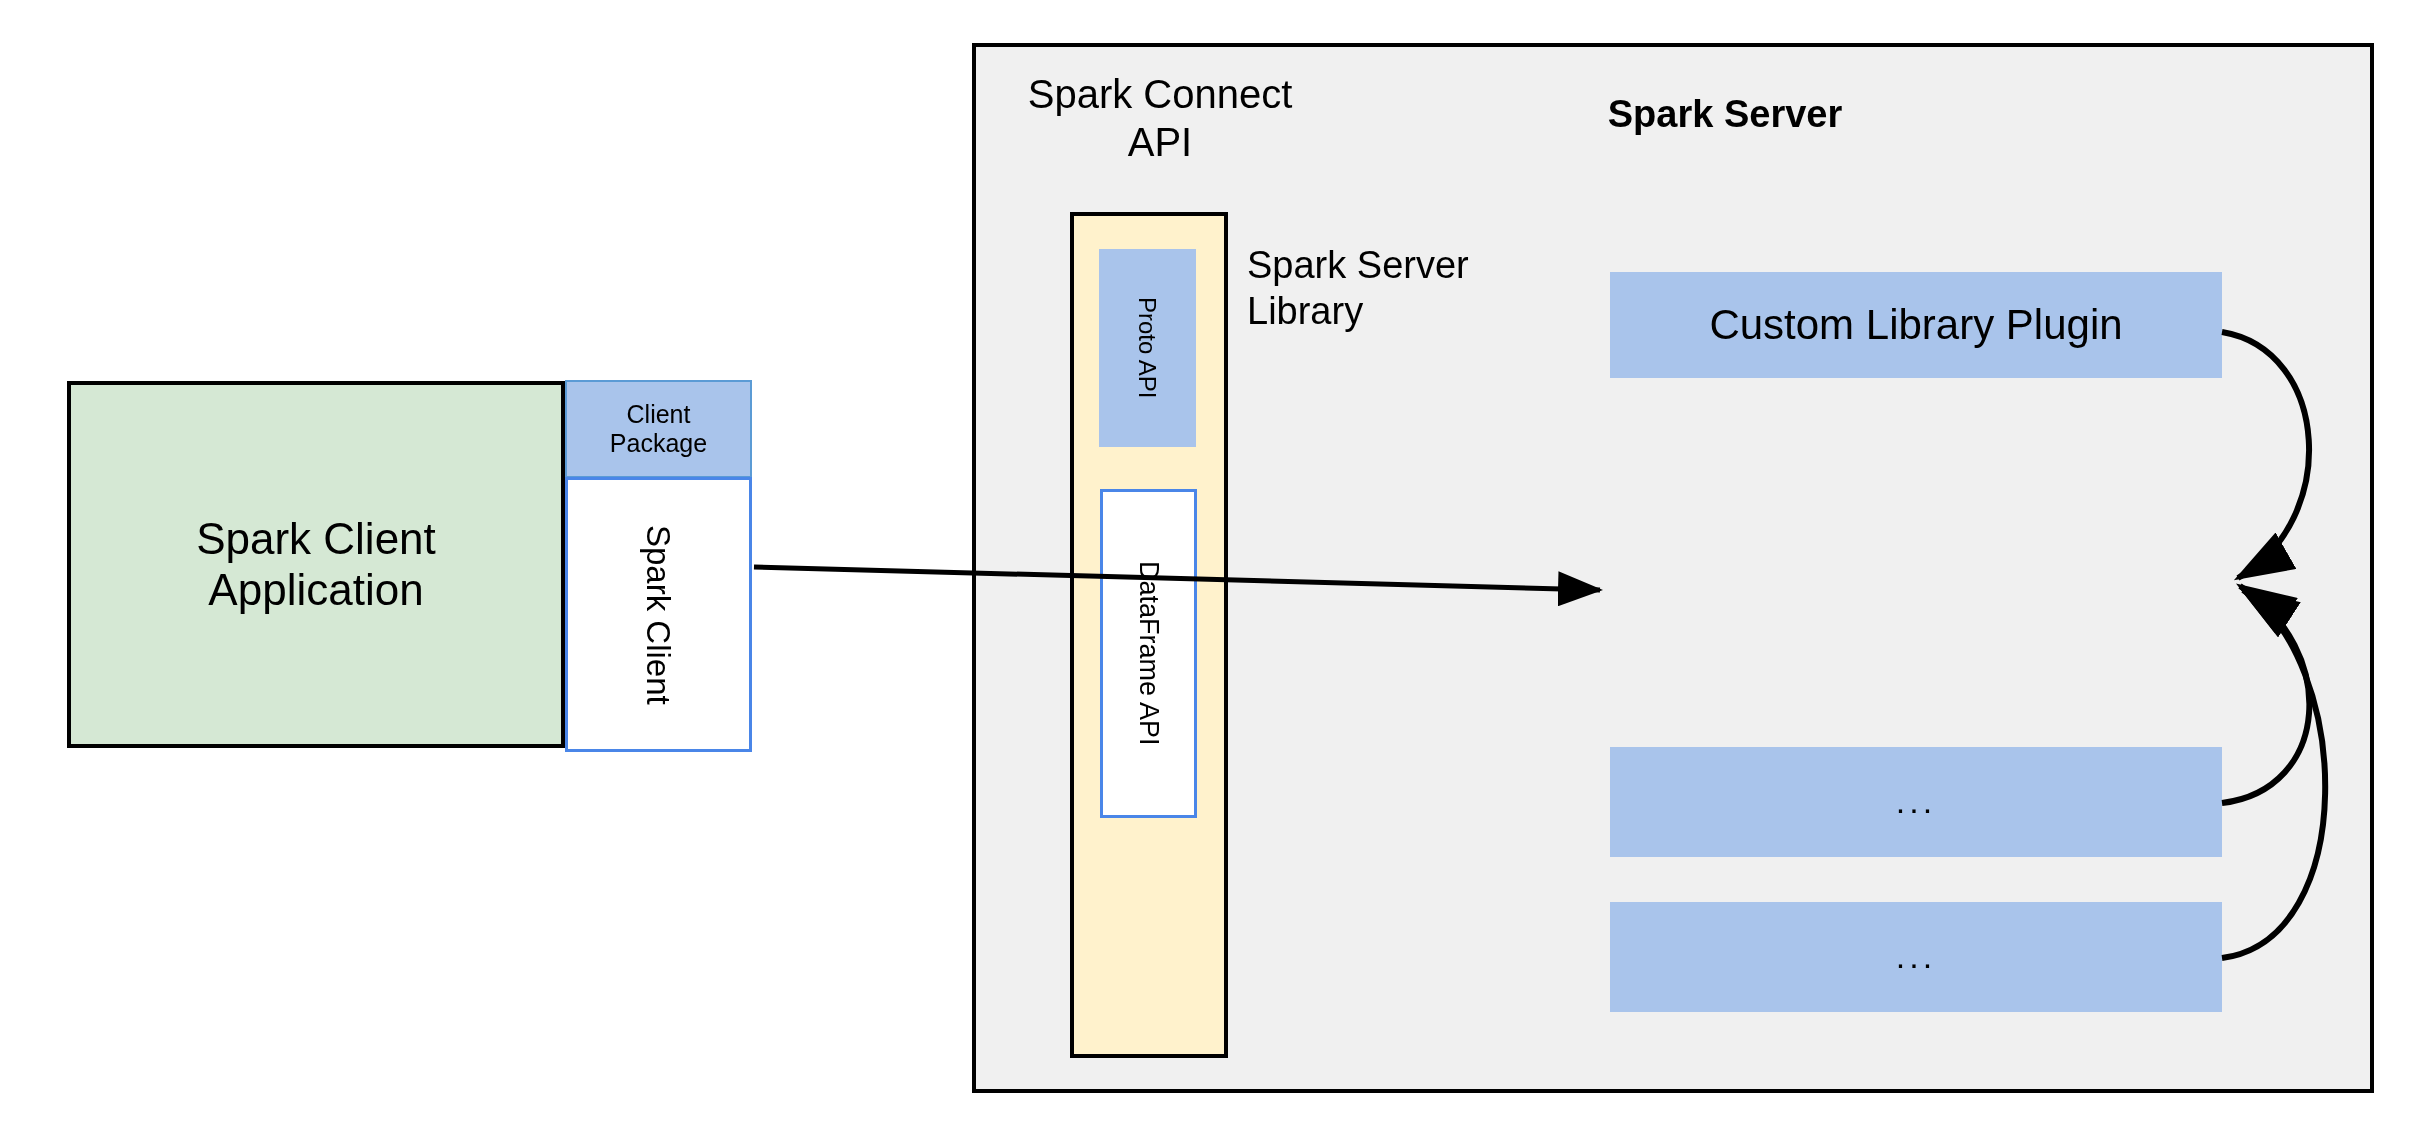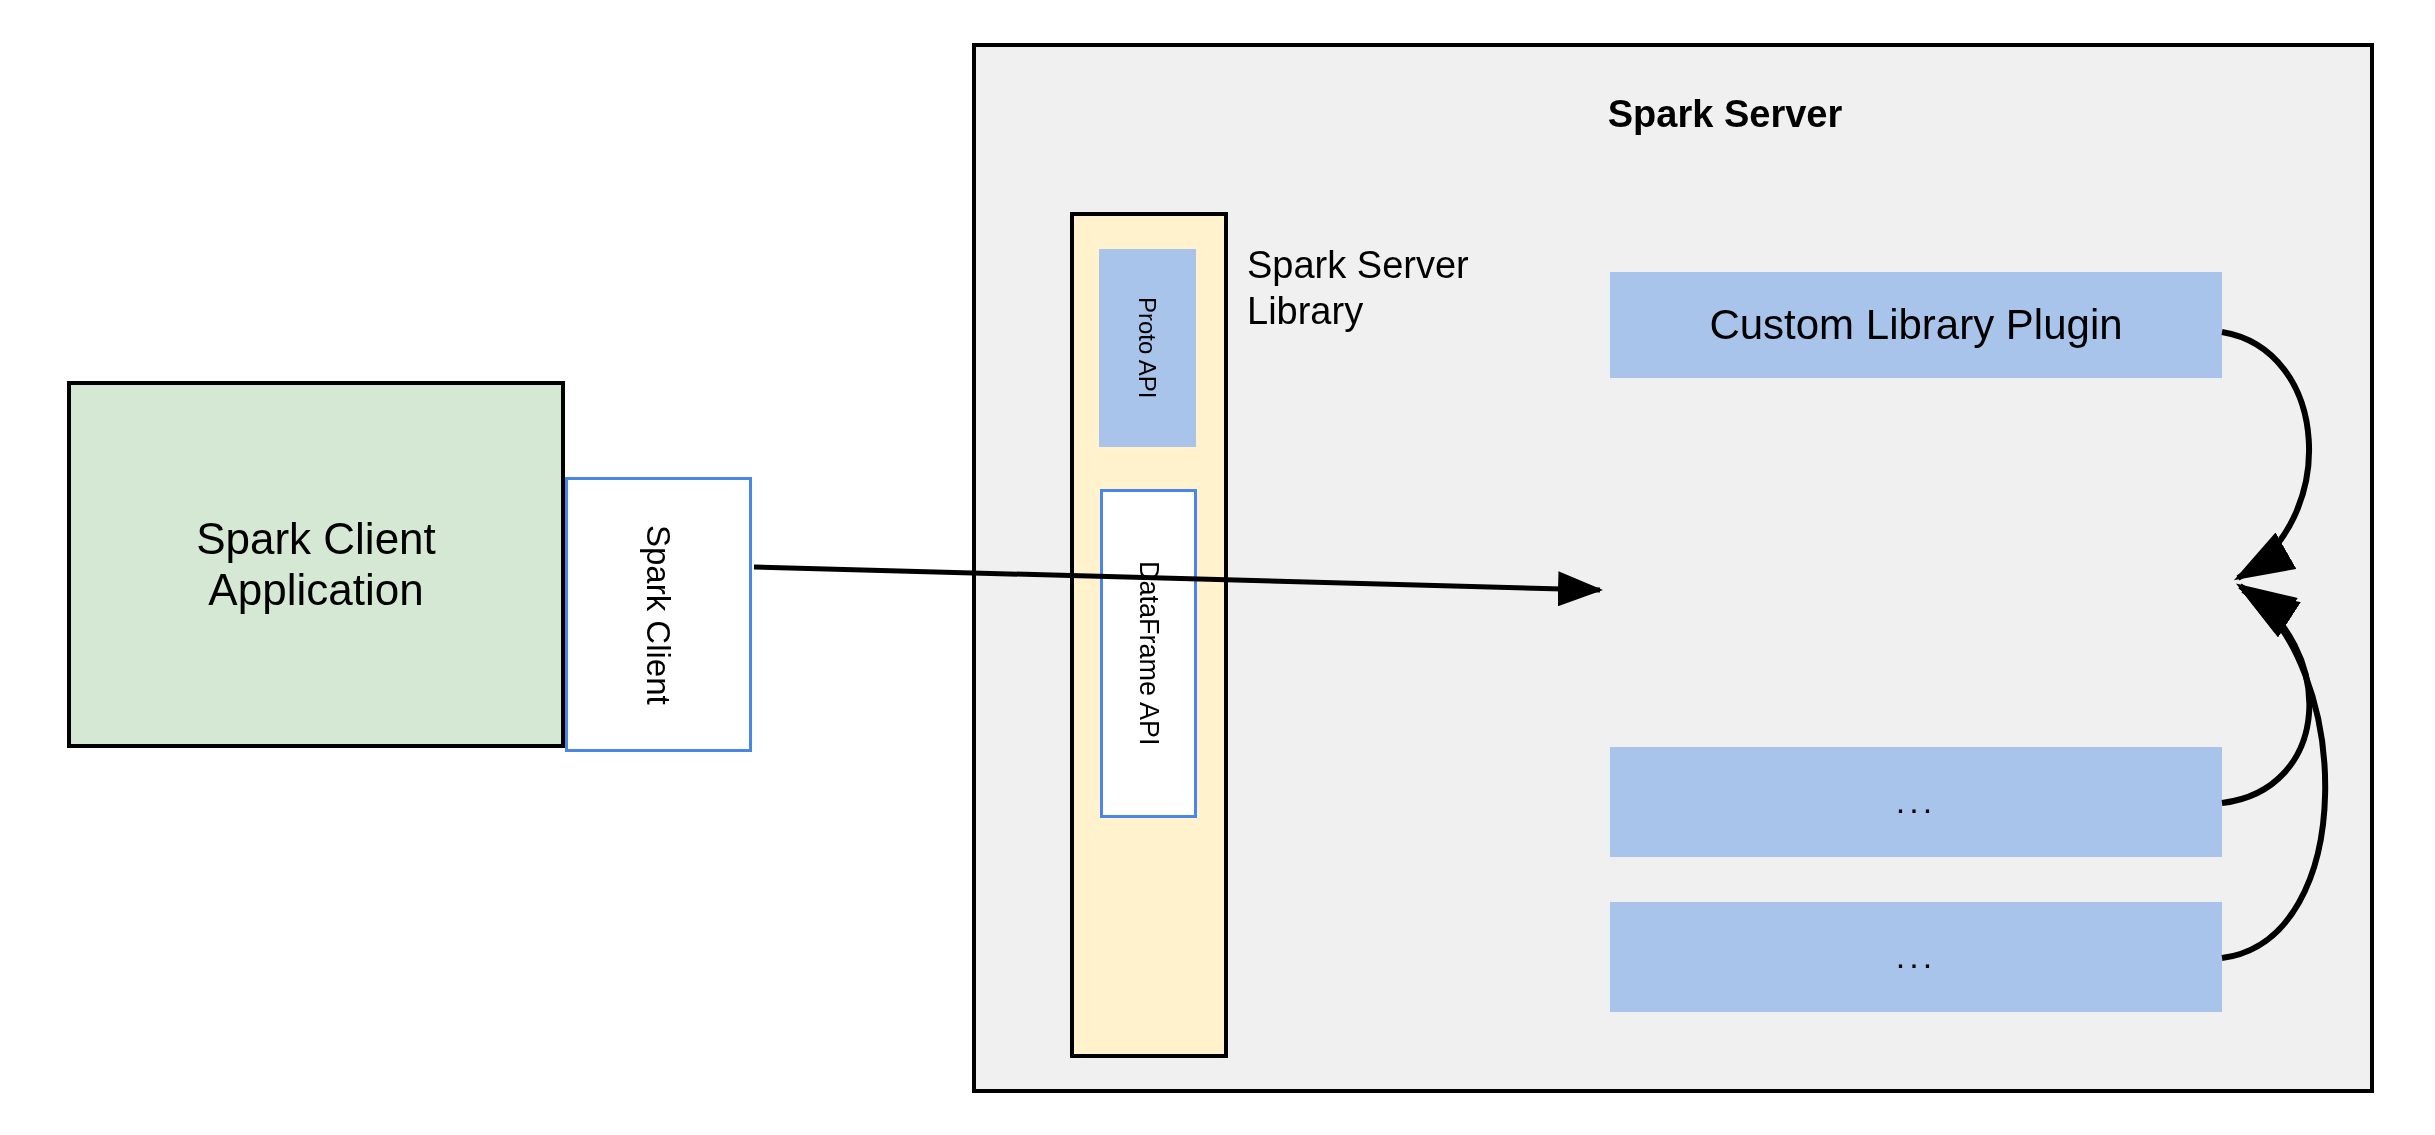--- a/index.html
+++ b/index.html
@@ -150,20 +150,22 @@
     pointer-events: none;
   }
 </style>
 </head>
 <body>
 
 <div id="canvas">
 
   <div class="box" id="server-container"></div>
 
+  <div class="plain-label" id="spark-connect-api-label">Spark Connect
+API</div>
 
   <div class="plain-label" id="spark-server-title">Spark Server</div>
 
   <div class="box" id="server-library-column"></div>
 
   <div class="box" id="proto-api">
     <span class="vtext">Proto API</span>
   </div>
 
   <div class="box" id="dataframe-api">
@@ -184,20 +186,24 @@
 
   <div class="box" id="ellipsis-box-2">
     <span>...</span>
   </div>
 
   <div class="box" id="client-app">
     <span style="white-space:pre-line;">Spark Client
 Application</span>
   </div>
 
+  <div class="box" id="client-package">
+    <span style="white-space:pre-line;">Client
+Package</span>
+  </div>
 
   <div class="box" id="spark-client">
     <span class="vtext">Spark Client</span>
   </div>
 
   <svg id="arrows-layer" viewBox="0 0 2435 1135">
     <defs>
       <marker id="arrowhead" markerWidth="9" markerHeight="7" refX="8.4" refY="3.5" orient="auto" markerUnits="strokeWidth">
         <path d="M0,0 L9,3.5 L0,7 z" fill="#000000"></path>
       </marker>

